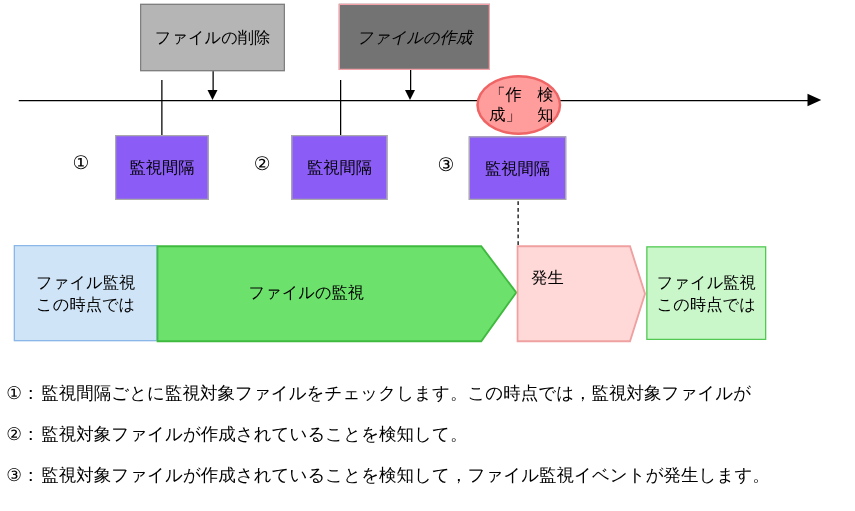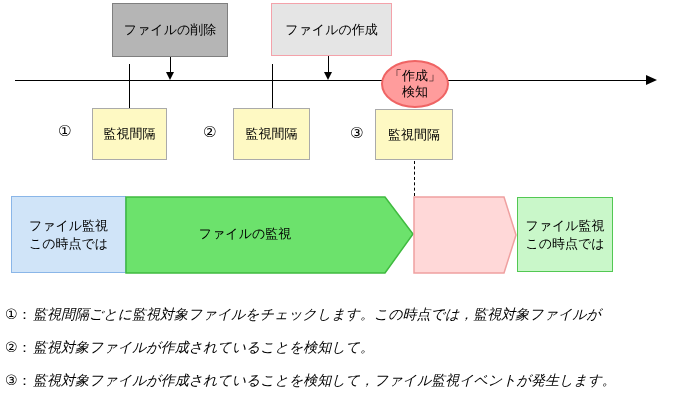--- a/index.html
+++ b/index.html
@@ -7,50 +7,50 @@
     position:relative;width:684px;height:409px;background:#ffffff;
     font-family:"Liberation Sans","DejaVu Sans",sans-serif;
     color:#000;overflow:hidden;
   }
   .box{
     position:absolute;display:flex;flex-direction:column;
     align-items:center;justify-content:center;
     font-size:13px;line-height:18px;text-align:right;box-sizing:border-box;
   }
   .gray-dark{background:#b5b5b5;border:1px solid #7f7f7f;}
-  .pink-lt{background:#e5e5e5;border:1px solid #f4a2aa;}
-  .gray-lt{background:#fef9c3;border:1px solid #aaaaaa;}
+  .pink-lt{background:#737373;border:1px solid #f4a2aa;font-style:italic;}
+  .gray-lt{background:#8b5cf6;border:1px solid #aaaaaa;}
   .blue-lt{background:#d0e4f8;border:1px solid #8ab6e8;}
   .green-lt{background:#c9f7c9;border:1px solid #52c852;}
   .tl-line{position:absolute;left:15px;top:80px;width:632px;height:1px;background:#000;}
   .tl-head{
     position:absolute;left:646px;top:75px;width:0;height:0;
     border-top:5px solid transparent;border-bottom:5px solid transparent;
     border-left:11px solid #000;
   }
   .tick{position:absolute;width:1px;background:#000;top:64px;height:44px;}
   .dstem{position:absolute;width:1px;background:#000;}
   .dhead{
     position:absolute;width:0;height:0;
     border-left:4px solid transparent;border-right:4px solid transparent;
     border-top:8px solid #000;
   }
   .ellipse{
     position:absolute;left:381px;top:60px;width:68px;height:48px;
     background:#ff9c9c;border:2px solid #ef6464;border-radius:50%;
-    display:flex;flex-direction:column;align-items:center;justify-content:center;
+    display:flex;flex-direction:row;align-items:center;justify-content:center;
     font-size:13px;line-height:16px;text-align:center;box-sizing:border-box;z-index:3;
   }
   .marker{position:absolute;font-size:15px;line-height:15px;}
   .dashed{position:absolute;left:414px;top:161px;height:35px;width:0;border-left:1px dashed #000;}
   .flow-label{position:absolute;font-size:13px;line-height:20px;z-index:2;}
   .notes{position:absolute;left:5px;top:302px;width:674px;font-size:14px;line-height:24px;}
   .note-row{display:flex;margin-bottom:0;}
   .note-marker{width:28px;flex:0 0 28px;}
-  .note-text{flex:1;font-style:italic;}
+  .note-text{flex:1;}
   .note-gap1{margin-top:0;}
   .note-gap2{margin-top:9px;}
   .note-gap3{margin-top:9px;}
   svg{position:absolute;display:block;}
 </style>
 </head>
 <body>
 
 <div class="canvas">
 
@@ -101,20 +101,21 @@
 
   <svg style="left:125px;top:195px;" width="291" height="80" viewBox="0 0 291 80">
     <polygon points="1,2 260,2 288,39 260,78 1,78" fill="#6ce26c" stroke="#3fba3f" stroke-width="1.5"></polygon>
   </svg>
   <div class="flow-label" style="left:114px;top:224px;width:262px;text-align:center;">ファイルの監視</div>
 
   <svg style="left:413px;top:195px;" width="106" height="80" viewBox="0 0 106 80">
     <polygon points="1,2 91,2 103,40 91,78 1,78" fill="#ffd8d8" stroke="#efa0a0" stroke-width="1.5"></polygon>
   </svg>
   <div class="flow-label" style="left:425px;top:212px;width:80px;text-align:left;">
+    <span style="display:block;">発生</span>
   </div>
 
   <div class="box green-lt" style="left:517px;top:197px;width:96px;height:75px;">
     <span>ファイル監視</span>
     <span>この時点では</span>
   </div>
 
   <div class="notes">
     <div class="note-row note-gap1">
       <div class="note-marker">①：</div>

